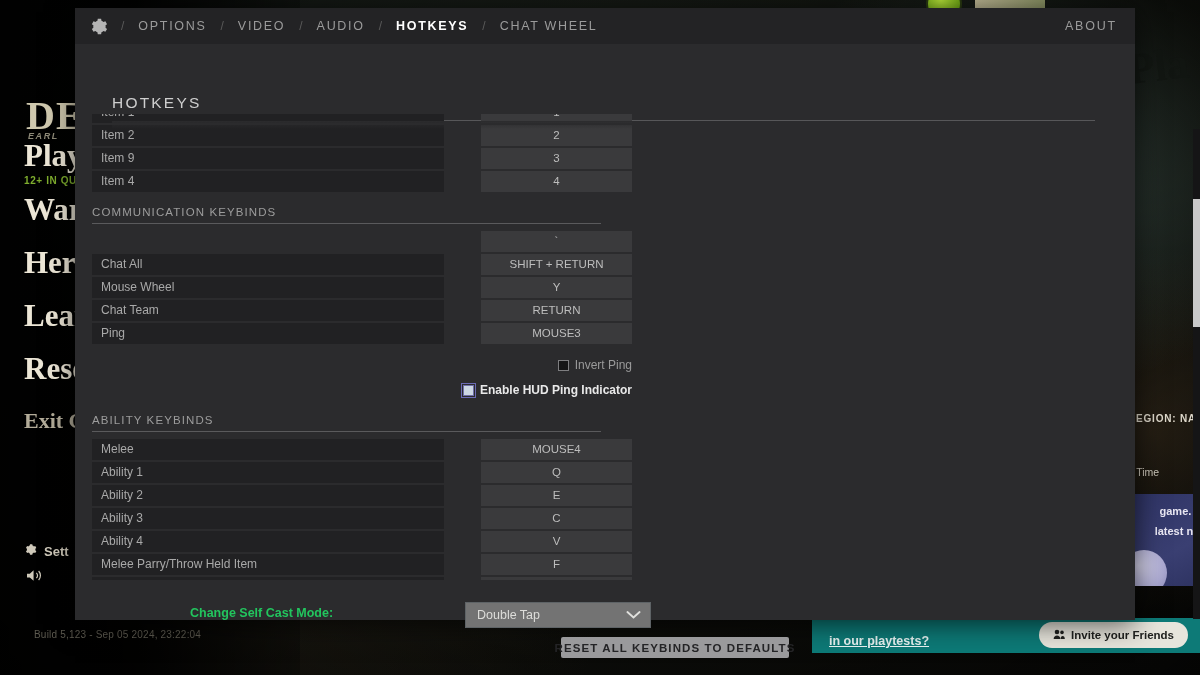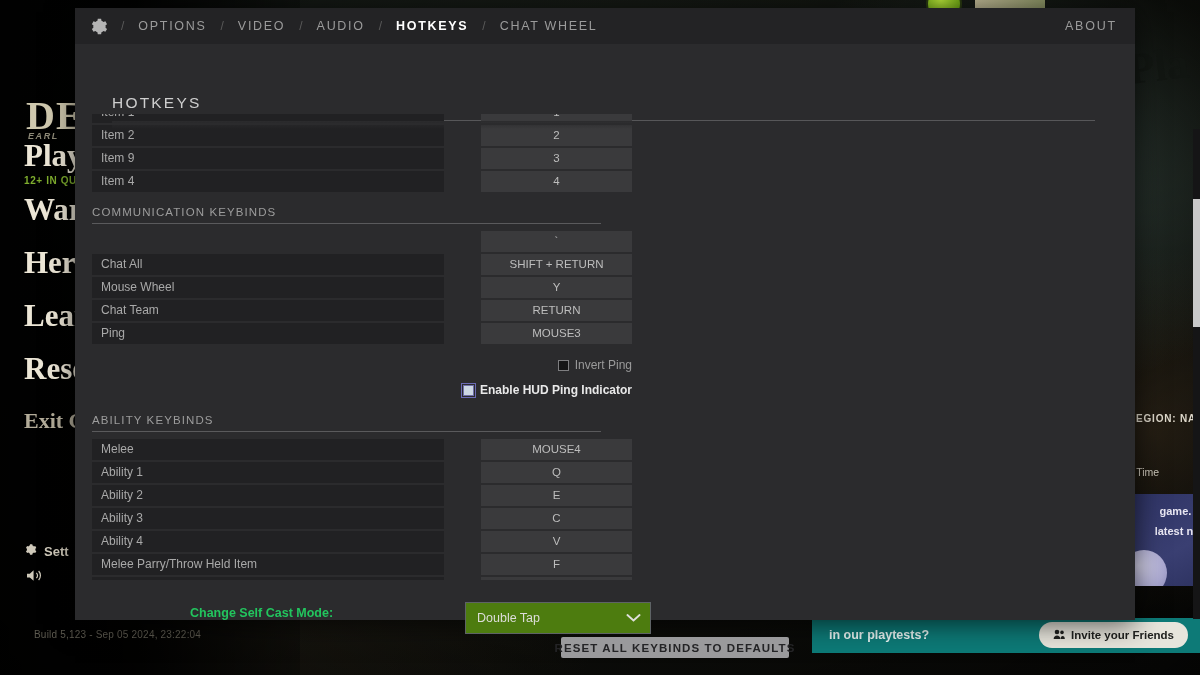--- a/index.html
+++ b/index.html
@@ -95,22 +95,22 @@
   .news-card .nc-orb {
     position: absolute; left: 8px; top: 56px; width: 46px; height: 46px;
     border-radius: 50%; background: radial-gradient(circle at 38% 34%, #e4e1f5, #b9b6dd 60%, #8e8bbd);
     opacity: 0.9;
   }
   .playtest-banner {
     position: absolute; left: 812px; top: 618px; width: 388px; height: 35px;
     background: #0d7a77;
   }
   .playtest-banner .pb-text {
-    position: absolute; left: 17px; top: 10px;
-    font-size: 12.5px; font-weight: bold; color: #e9f4f3; white-space: nowrap;
+    position: absolute; left: 17px; top: 16px;
+    font-size: 12.5px; font-weight: bold; color: #e9f4f3; white-space: nowrap; text-decoration: underline;
   }
   .invite-btn {
     position: absolute; right: 12px; top: 4px; height: 26px;
     background: #e7e5dc; border-radius: 13px;
     display: flex; align-items: center; gap: 6px; padding: 0 14px;
     font-size: 11.5px; font-weight: bold; color: #20211f; white-space: nowrap;
   }
   .green-badge {
     position: absolute; left: 926px; top: -14px; width: 36px; height: 36px;
     border-radius: 50%; background: radial-gradient(circle at 40% 36%, #b6e23a, #6fa815 70%, #4e7a0e);
@@ -214,22 +214,22 @@
 
   
   .selfcast-row {
     position: absolute; left: 37px; top: 558px; width: 540px; height: 26px;
   }
   .selfcast-label {
     position: absolute; left: 78px; top: 4px;
     font-size: 12.5px; font-weight: bold; color: #22c55e; white-space: nowrap;
   }
   .dropdown {
-    position: absolute; left: 353px; top: 0; width: 186px; height: 32px;
-    background: #4d7c0f; border: 1px solid #5e6366;
+    position: absolute; left: 353px; top: 0; width: 186px; height: 26px;
+    background: #737373; border: 1px solid #5e6366;
     display: flex; align-items: center; justify-content: space-between;
     padding: 0 9px 0 11px;
   }
   .dropdown .dd-text { font-size: 12.5px; color: #ddddda; white-space: nowrap; }
   .reset-btn {
     position: absolute; left: 486px; top: 593px; width: 228px; height: 21px;
     background: #9a9a9c; color: #242426;
     font-size: 11.5px; font-weight: bold; letter-spacing: 1.1px;
     display: flex; align-items: center; justify-content: center;
     border-radius: 2px; white-space: nowrap;

